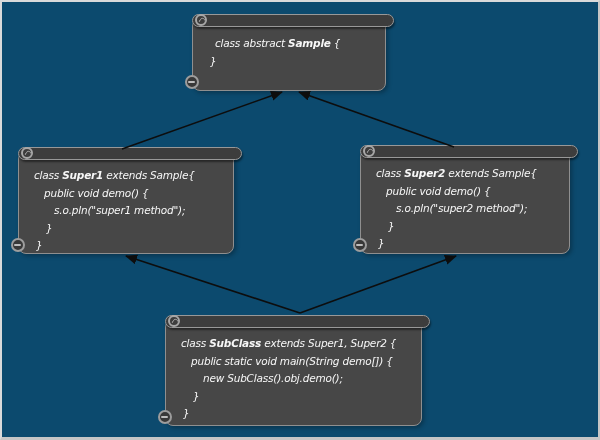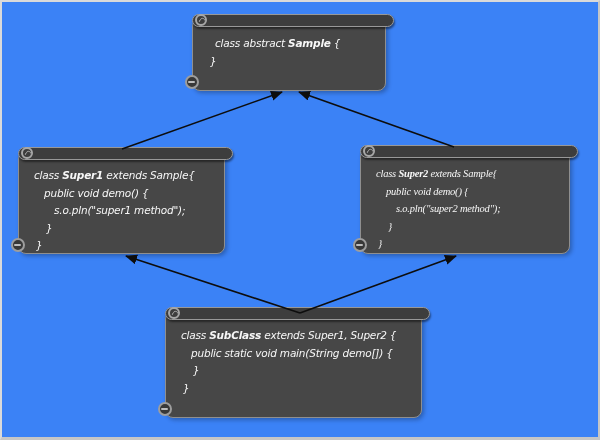--- a/index.html
+++ b/index.html
@@ -1,21 +1,21 @@
 <!DOCTYPE html>
 <html><head>
 <meta charset="utf-8">
 <style>
   html, body { margin: 0; padding: 0; background: #f4f4f4; }
   .frame {
     position: relative;
     width: 600px;
     height: 440px;
     box-sizing: border-box;
-    background: #3b82f6;
+    background: #0c4a6e;
     border-top: 2px solid #dadada;
     border-left: 2px solid #dadada;
     border-right: 2px solid #c6c6c6;
     border-bottom: 3px solid #c6c6c6;
     overflow: hidden;
     font-family: "DejaVu Sans", "Liberation Sans", sans-serif;
   }
 
   
   .scroll { position: absolute; }
@@ -125,54 +125,55 @@
     <div class="scroll-body"></div>
     <div class="scroll-bar"></div>
     <span class="curl-top"></span>
     <span class="curl-bottom"></span>
     <div class="code" style="line-height:18px;">
         <div class="code-line" style="margin-left: 7px;"><span>class abstract </span><span class="b">Sample</span><span> {</span></div>
         <div class="code-line" style="margin-left: 2px;"><span>}</span></div>
       </div>
   </div>
 
-  <div class="scroll" style="left:16px; top:145px; width:215px; height:107px;">
+  <div class="scroll" style="left:16px; top:145px; width:215px; height:107px;padding-left:9px;">
     <div class="scroll-body"></div>
     <div class="scroll-bar"></div>
     <span class="curl-top"></span>
     <span class="curl-bottom"></span>
     <div class="code">
         <div class="code-line" style="margin-left: 0px;"><span>class </span><span class="b">Super1</span><span> extends Sample{</span></div>
         <div class="code-line" style="margin-left: 10px;"><span>public void demo() {</span></div>
         <div class="code-line" style="margin-left: 20px;"><span>s.o.pln("super1 method");</span></div>
         <div class="code-line" style="margin-left: 12px;"><span>}</span></div>
         <div class="code-line" style="margin-left: 2px;"><span>}</span></div>
       </div>
   </div>
 
-  <div class="scroll" style="left:358px; top:143px; width:218px; height:109px;font-family:Liberation Serif, serif;">
+  <div class="scroll" style="left:358px; top:143px; width:218px; height:109px;">
     <div class="scroll-body"></div>
     <div class="scroll-bar"></div>
     <span class="curl-top"></span>
     <span class="curl-bottom"></span>
     <div class="code">
         <div class="code-line" style="margin-left: 0px;"><span>class </span><span class="b">Super2</span><span> extends Sample{</span></div>
         <div class="code-line" style="margin-left: 10px;"><span>public void demo() {</span></div>
         <div class="code-line" style="margin-left: 20px;"><span>s.o.pln("super2 method");</span></div>
         <div class="code-line" style="margin-left: 12px;"><span>}</span></div>
         <div class="code-line" style="margin-left: 2px;"><span>}</span></div>
       </div>
   </div>
 
-  <div class="scroll" style="left:163px; top:305px; width:265px; height:111px;">
+  <div class="scroll" style="left:163px; top:313px; width:265px; height:111px;">
     <div class="scroll-body"></div>
     <div class="scroll-bar"></div>
     <span class="curl-top"></span>
     <span class="curl-bottom"></span>
     <div class="code">
         <div class="code-line" style="margin-left: 0px;"><span>class </span><span class="b">SubClass</span><span> extends Super1, Super2 {</span></div>
         <div class="code-line" style="margin-left: 10px;"><span>public static void main(String demo[]) {</span></div>
+        <div class="code-line" style="margin-left: 22px;"><span>new SubClass().obj.demo();</span></div>
         <div class="code-line" style="margin-left: 12px;"><span>}</span></div>
         <div class="code-line" style="margin-left: 2px;"><span>}</span></div>
       </div>
   </div>
 
 </div>
 
 </body></html>

